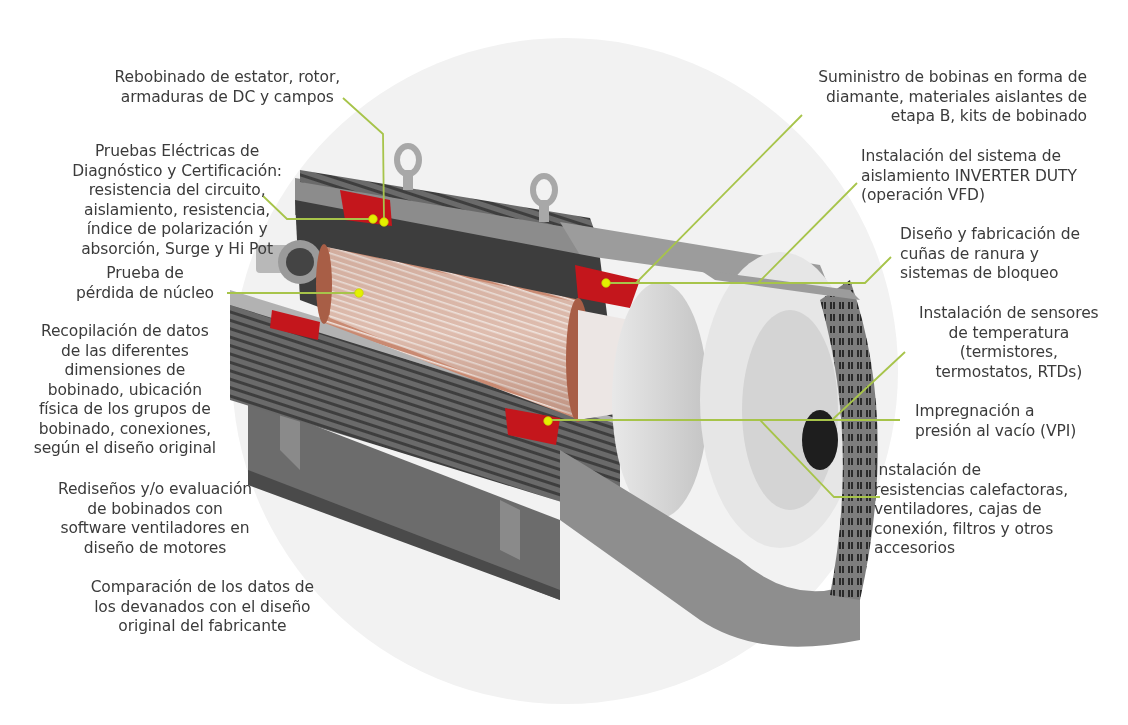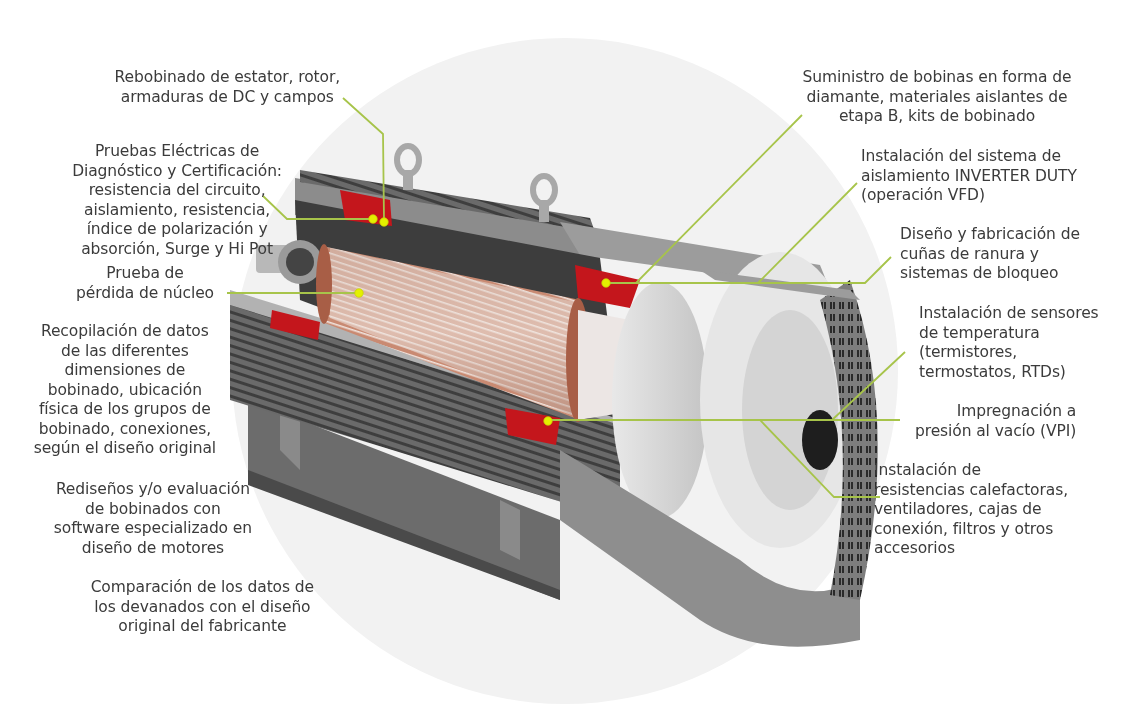--- a/index.html
+++ b/index.html
@@ -142,38 +142,38 @@
 pérdida de núcleo</div>
 <div class="label left" style="right:912px; top:322px;">Recopilación de datos
 de las diferentes
 dimensiones de
 bobinado, ubicación
 física de los grupos de
 bobinado, conexiones,
 según el diseño original</div>
 <div class="label left" style="right:876px; top:480px;">Rediseños y/o evaluación
 de bobinados con
-software especializado en
+software ventiladores en
 diseño de motores</div>
 <div class="label left" style="right:814px; top:578px;">Comparación de los datos de
 los devanados con el diseño
 original del fabricante</div>
 
-<div class="label right" style="left:787px; top:68px; text-align:center; width:300px;">Suministro de bobinas en forma de
+<div class="label right" style="left:787px; top:68px; text-align:right; width:300px;">Suministro de bobinas en forma de
 diamante, materiales aislantes de
 etapa B, kits de bobinado</div>
 <div class="label right" style="left:861px; top:147px;">Instalación del sistema de
 aislamiento INVERTER DUTY
 (operación VFD)</div>
 <div class="label right" style="left:900px; top:225px;">Diseño y fabricación de
 cuñas de ranura y
 sistemas de bloqueo</div>
-<div class="label right" style="left:919px; top:304px;">Instalación de sensores
+<div class="label right" style="left:919px; top:304px;text-align:center;">Instalación de sensores
 de temperatura
 (termistores,
 termostatos, RTDs)</div>
-<div class="label right" style="left:915px; top:402px;text-align:right;">Impregnación a
+<div class="label right" style="left:915px; top:402px;">Impregnación a
 presión al vacío (VPI)</div>
 <div class="label right" style="left:874px; top:461px;">Instalación de
 resistencias calefactoras,
 ventiladores, cajas de
 conexión, filtros y otros
 accesorios</div>
 
 </body></html>

